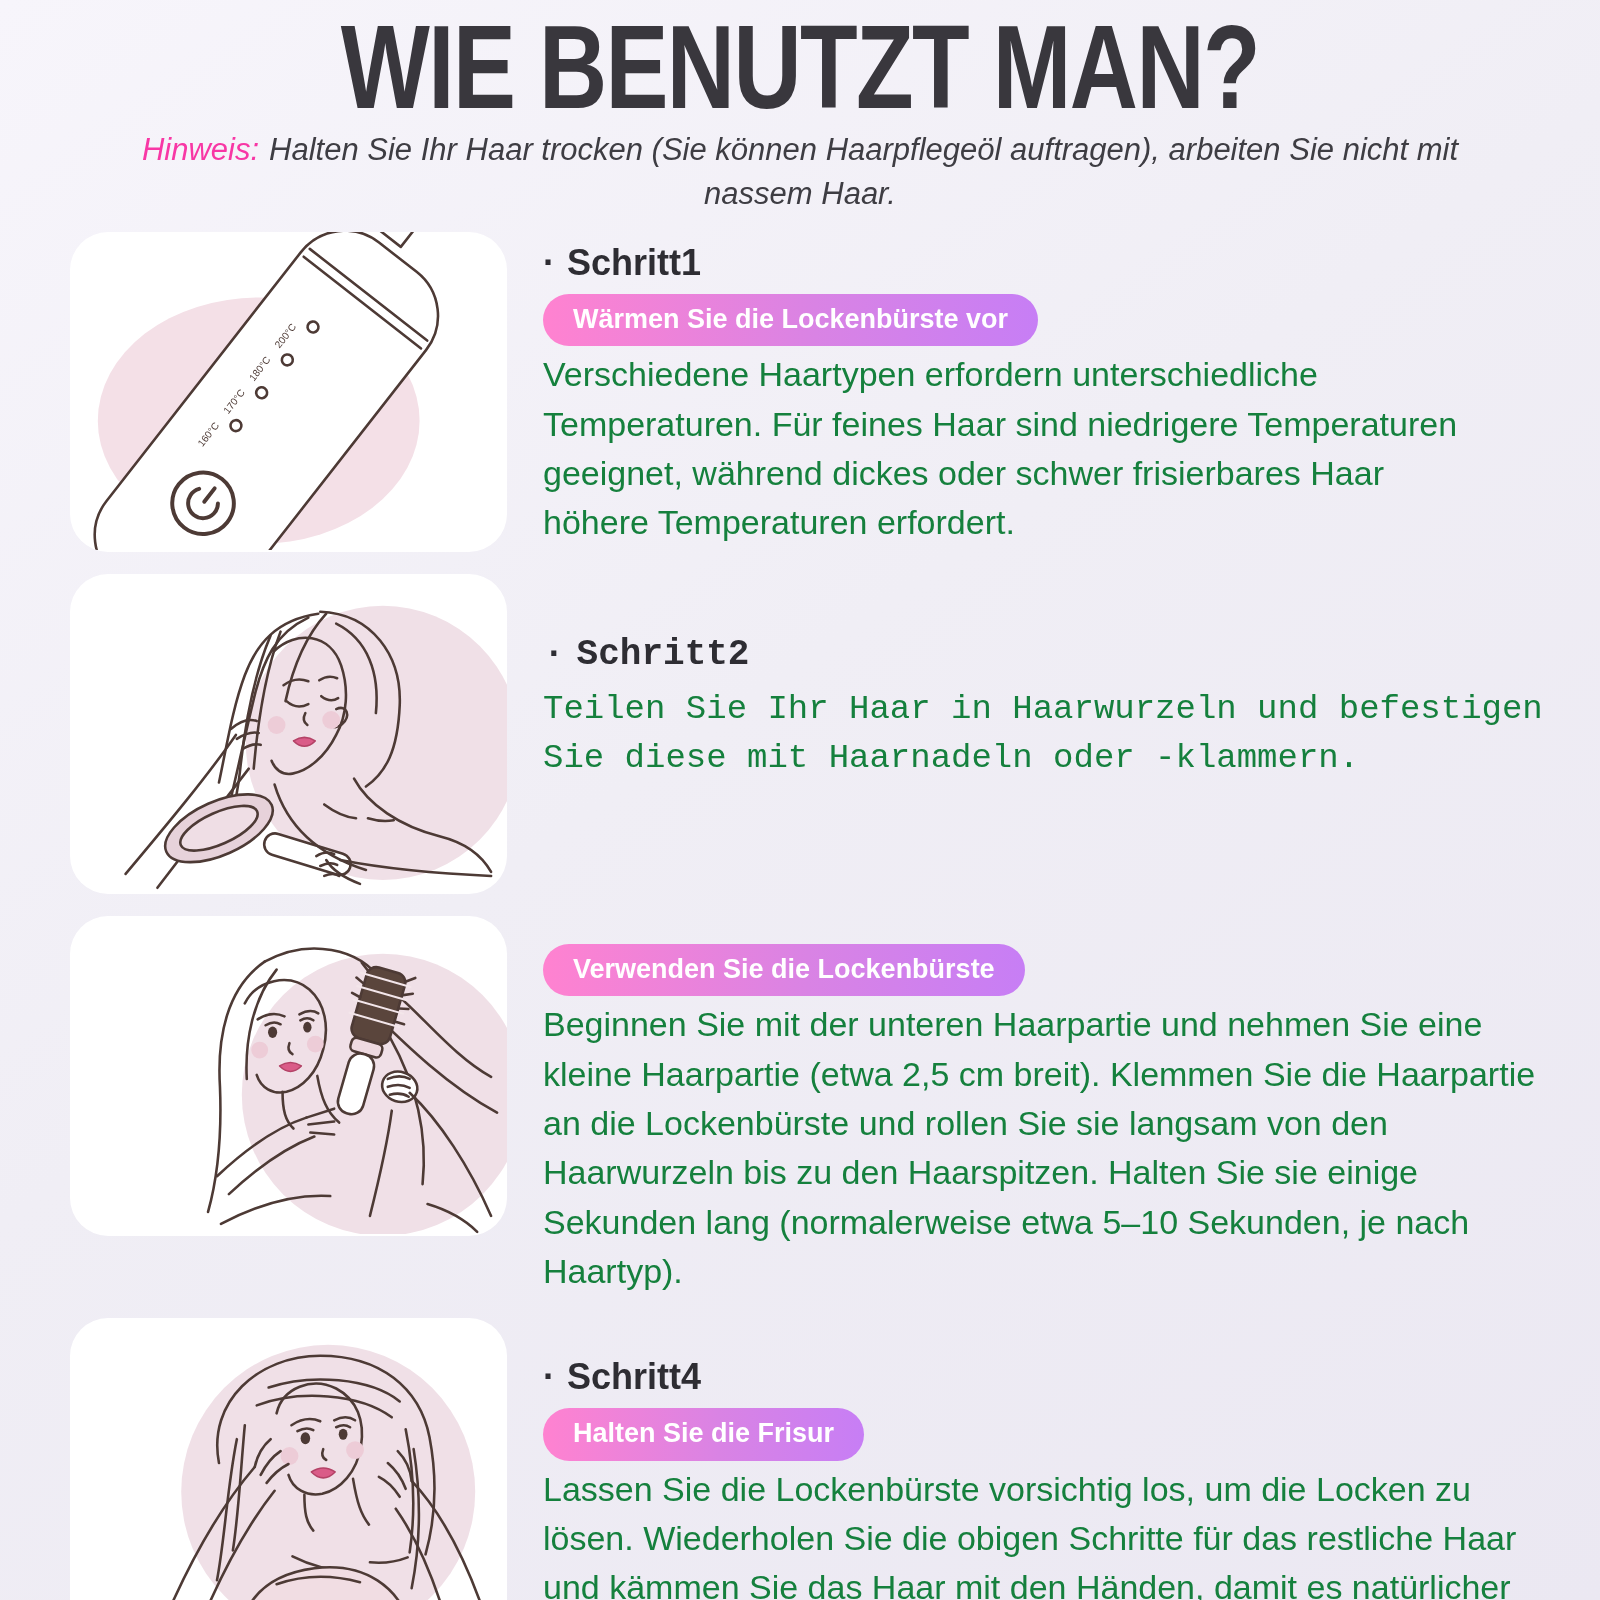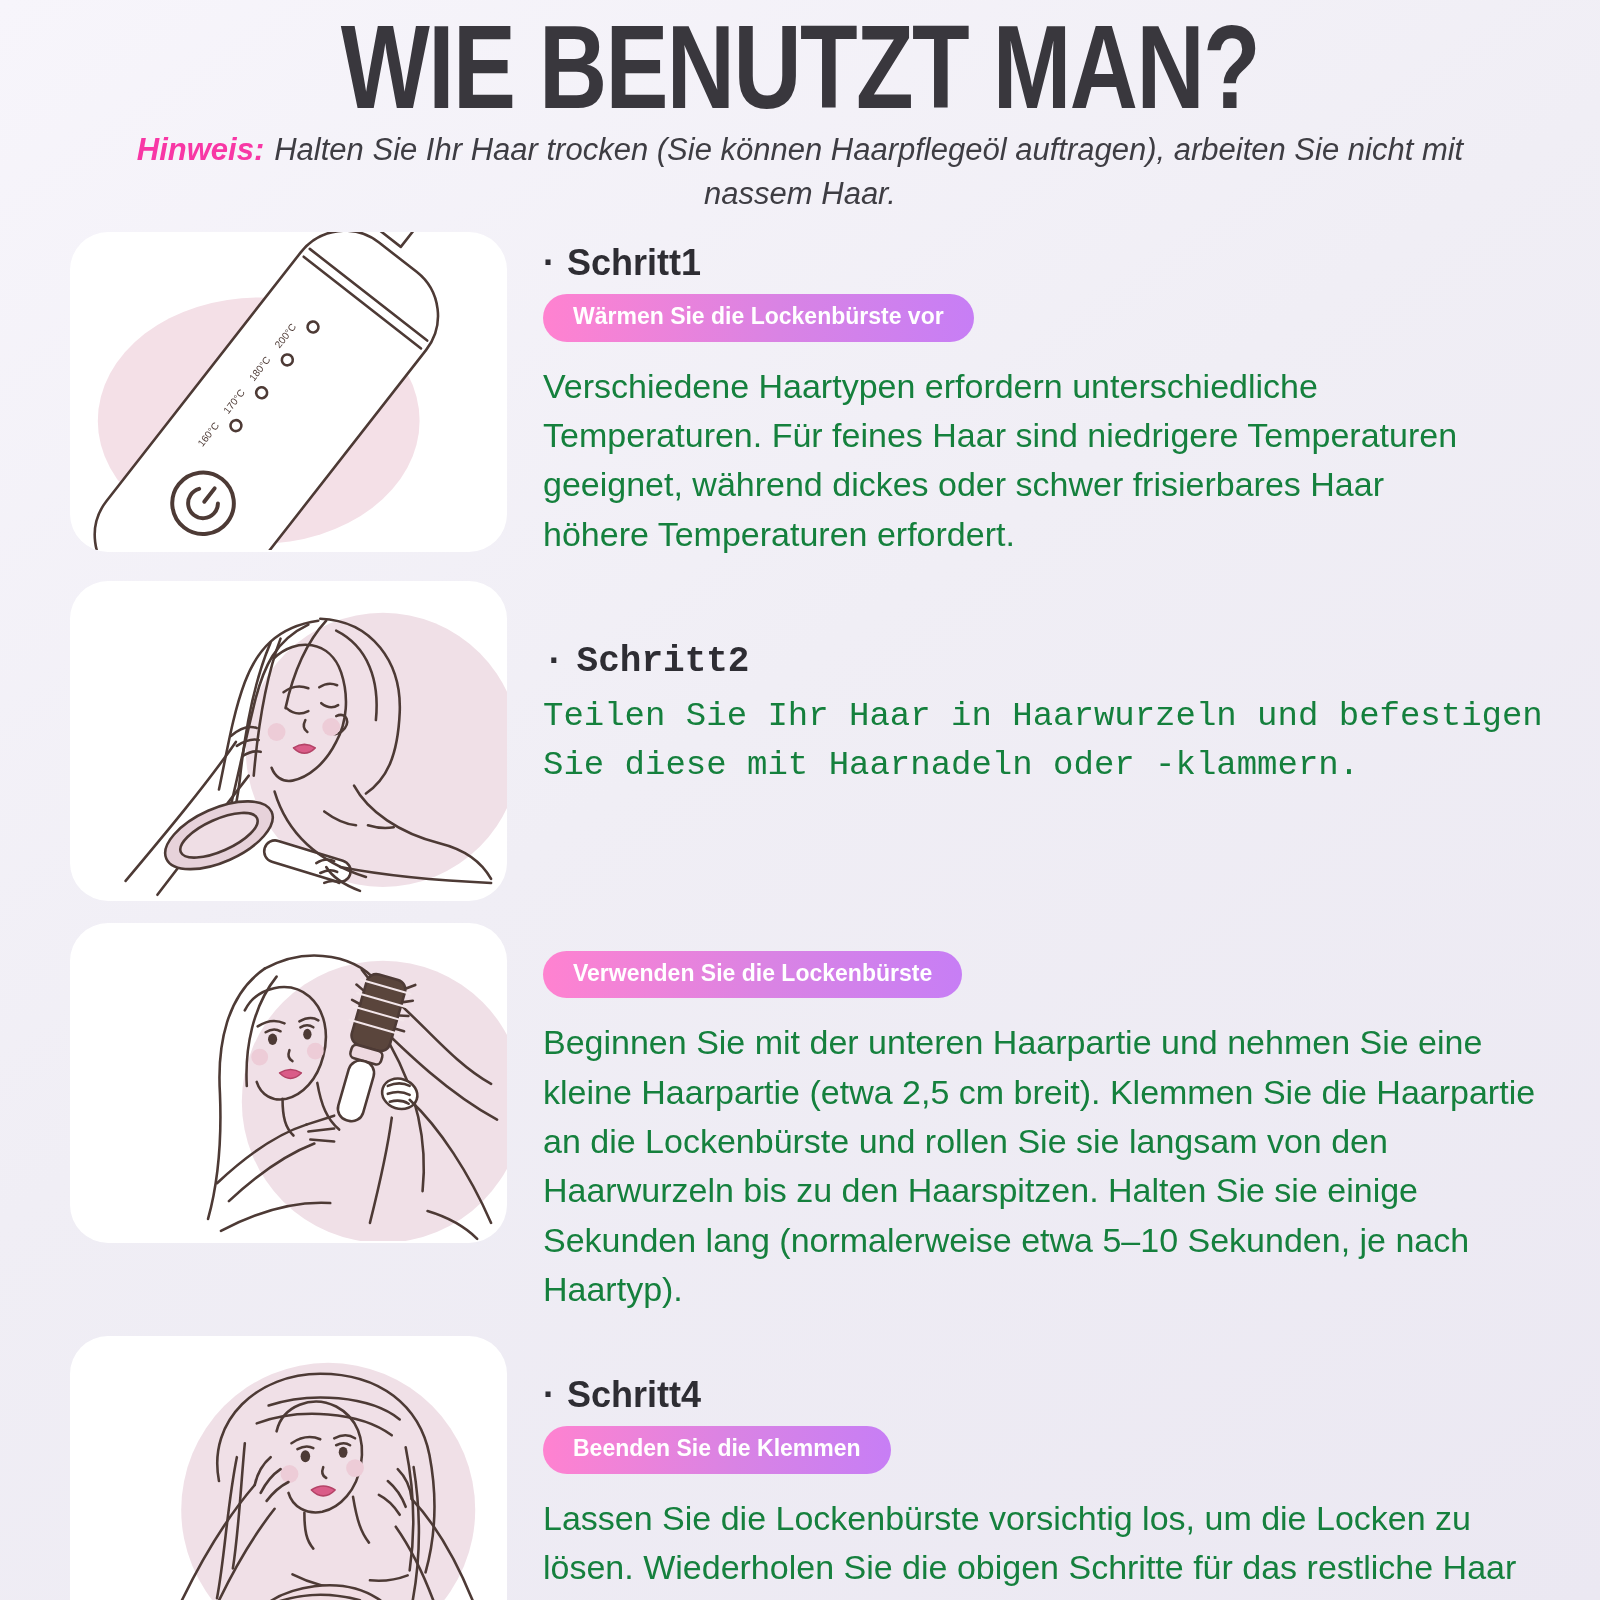--- a/index.html
+++ b/index.html
@@ -7,39 +7,39 @@
     background:linear-gradient(145deg,#f7f5fb 0%,#f0eef5 45%,#ebe8f2 100%);}
   .page{position:relative;width:1600px;height:1220px;}
 
   
   .title-wrap{text-align:center;padding-top:8px;}
   .title{display:inline-block;margin:0;font-size:118px;font-weight:bold;
     letter-spacing:-2px;color:#39373d;transform:scaleX(.8);transform-origin:center;
     white-space:nowrap;line-height:1.0;}
   .hint{width:1340px;margin:2px auto 0;text-align:center;font-style:italic;
     font-size:31px;line-height:1.42;color:#3e3d43;}
-  .hint .hint-label{color:#f837a5;font-weight:bold;margin-right:10px;}
+  .hint .hint-label{color:#f837a5;font-weight:normal;margin-right:10px;}
 
   
   .rows{margin-top:16px;}
   .row{display:flex;padding-left:70px;margin-bottom:22px;}
   .card{flex:0 0 437px;width:437px;height:320px;background:#ffffff;
     border-radius:38px;overflow:hidden;position:relative;}
   .card svg{position:absolute;inset:0;}
   .content{flex:1;padding-left:36px;padding-right:52px;}
   .row1 .content{padding-top:10px;}
   .row2 .content{padding-top:60px;font-family:Liberation Mono, monospace;}
   .row3 .content{padding-top:28px;}
   .row4 .content{padding-top:38px;}
 
   .step-head{font-size:36px;font-weight:bold;color:#2e2d33;margin-bottom:10px;}
   .step-head .bullet{margin-right:12px;font-weight:bold;}
   .pill{display:inline-block;background:linear-gradient(90deg,#ff82d0 0%,#d983e4 55%,#c77ef5 100%);
-    color:#ffffff;font-weight:bold;font-size:23px;line-height:1.2;
-    padding:9px 30px 11px;border-radius:45px;margin-bottom:20px;}
+    color:#ffffff;font-weight:bold;font-size:27px;line-height:1.2;
+    padding:9px 30px 11px;border-radius:45px;margin-bottom:4px;}
   .body-text{margin:0;font-size:34px;line-height:1.45;color:#15803d;}
   .row1 .body-text{max-width:915px;}
   .row2 .body-text{max-width:1000px;}
   .row3 .body-text{max-width:1005px;}
   .row4 .body-text{max-width:995px;}
 
   
   .art{stroke:#4d3a35;stroke-width:2.6;fill:none;stroke-linecap:round;stroke-linejoin:round;}
 </style>
 </head>
@@ -258,19 +258,19 @@
 
             <path d="M170 320 C 176 282 200 258 246 252 C 294 246 334 268 346 320 Z" fill="#f1dde3"></path>
             <path d="M208 268 q 40 -14 84 -2"></path>
           </g>
         </svg>
       </div>
       <div class="content">
         <div class="step-head">
           <span class="bullet">·</span><span>Schritt4</span>
         </div>
-        <div><span class="pill">Beenden Sie die Klemmen</span></div>
+        <div><span class="pill">Halten Sie die Frisur</span></div>
         <p class="body-text">Lassen Sie die Lockenbürste vorsichtig los, um die Locken zu lösen. Wiederholen Sie die obigen Schritte für das restliche Haar und kämmen Sie das Haar mit den Händen, damit es natürlicher aussieht.</p>
       </div>
     </div>
 
   </div>
 </div>
 
 </body></html>

